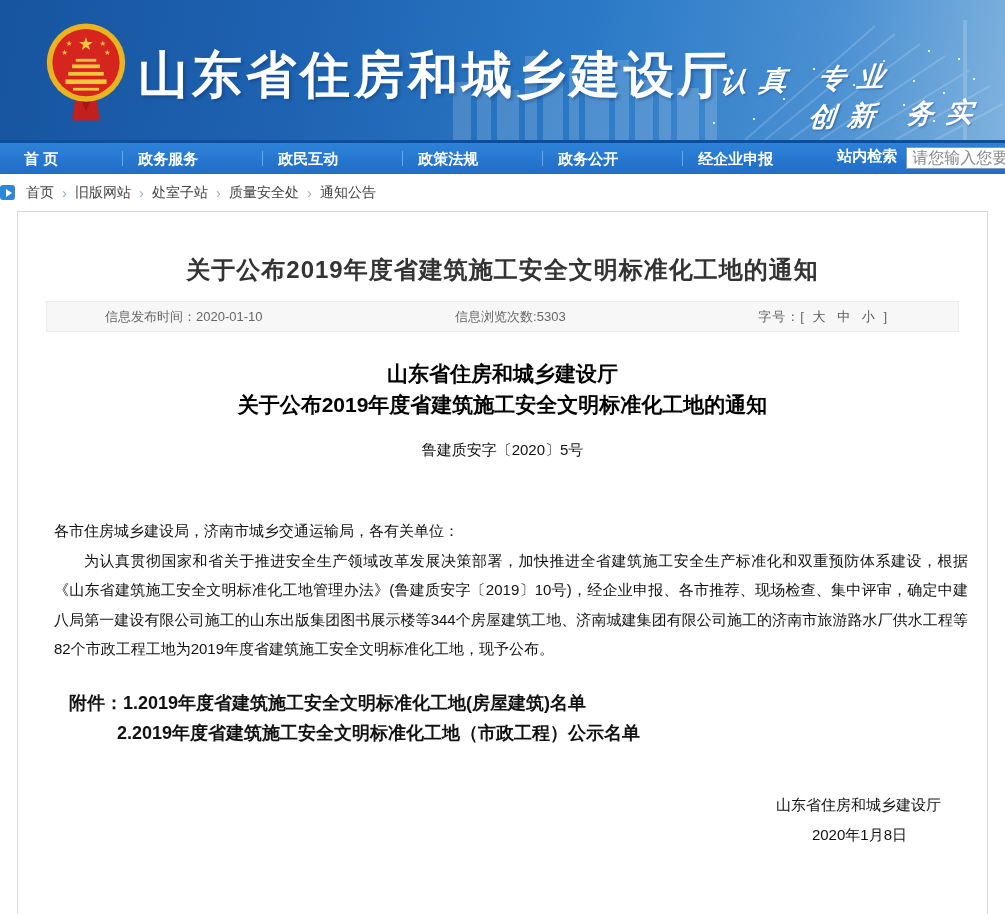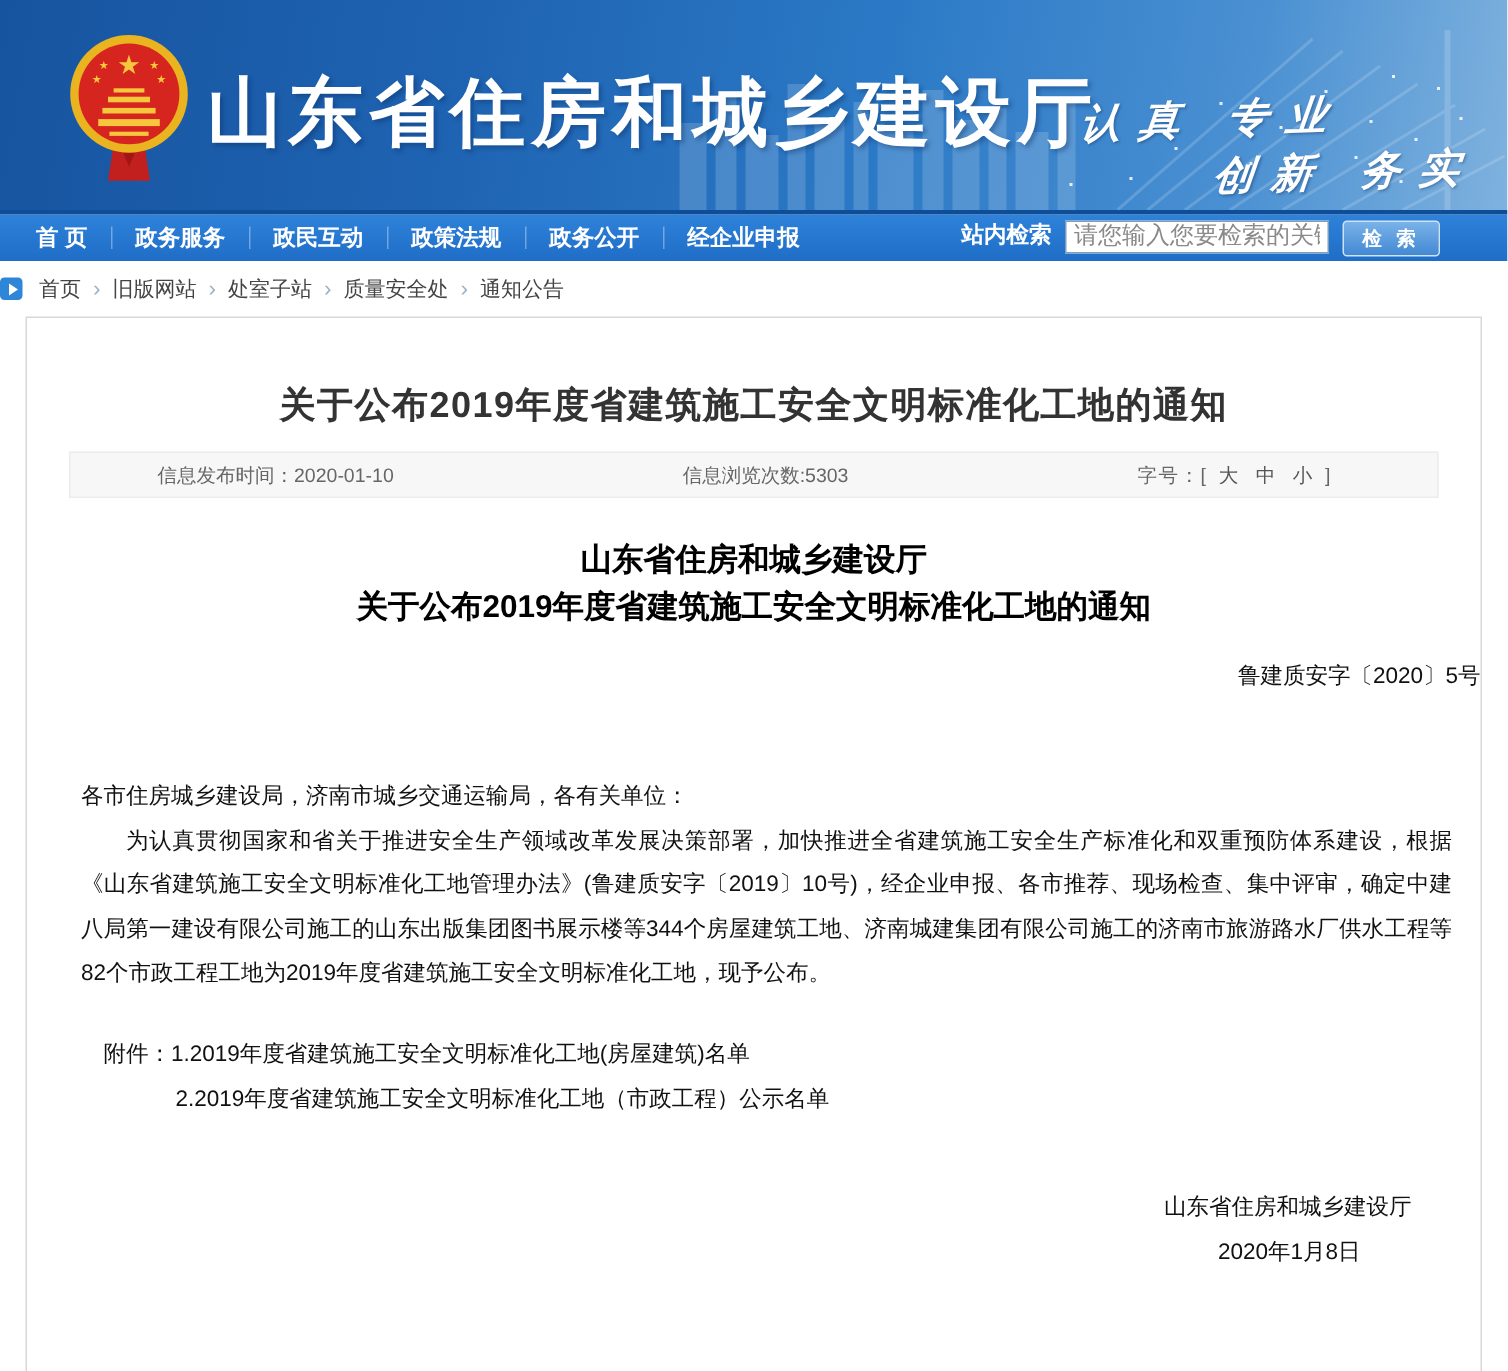--- a/index.html
+++ b/index.html
@@ -33,21 +33,21 @@
     box-shadow:-160px -10px #fff,-120px 6px #fff,-90px -18px #fff,-60px 2px #fff,-30px 14px #fff,
                -140px 30px #fff,-100px 38px #fff,-70px 26px #fff,-40px 42px #fff,-10px 30px #fff,
                -190px 20px #fff,-220px 40px #fff,-260px 44px #fff,-15px -20px #fff,-45px -28px #fff;
   }
 
   
   .navbar {
     position:relative; height:34px;
     background:linear-gradient(#2e82da,#1f6dc6);
     border-top:3px solid #0e4d97;
-    display:flex; align-items:center; padding-left:8px;
+    display:flex; align-items:center; padding-left:8px;gap:48px;
   }
   .nav-item {
     color:#fff; font-weight:bold; font-size:15px; padding:0 16px; line-height:31px;
     text-decoration:none; position:relative; white-space:nowrap; cursor:pointer;
   }
   .nav-item + .nav-item::before {
     content:""; position:absolute; left:0; top:8px; height:15px; width:1px; background:rgba(255,255,255,.35);
   }
   .nav-search { margin-left:auto; display:flex; gap:9px; padding-right:45px; }
   .search-label { color:#fff; font-weight:bold; font-size:15px; white-space:nowrap; }
@@ -79,28 +79,28 @@
     display:flex; align-items:center; font-size:13px; color:#666;
   }
   .meta-publish { margin-left:58px; white-space:nowrap; }
   .meta-views { flex:1; text-align:center; white-space:nowrap; }
   .meta-size { margin-right:70px; white-space:nowrap; letter-spacing:1px; }
   .size-opt { color:#555; text-decoration:none; cursor:pointer; margin:0 3px; }
 
   
   .doc-org { margin-top:26px; text-align:center; font-size:21px; font-weight:bold; color:#000; line-height:31px; }
   .doc-title2 { text-align:center; font-size:21px; font-weight:bold; color:#000; line-height:31px; }
-  .doc-number { margin-top:21px; text-align:right; font-size:15px; color:#111; }
+  .doc-number { margin-top:21px; text-align:center; font-size:15px; color:#111; }
   .doc-body {
     margin-top:56px; padding:0 19px 0 36px;
     font-size:15px; color:#111; line-height:29.5px; text-align:justify;
   }
   .doc-body p { margin:0; }
   .para { text-indent:2em; }
-  .attachments { margin-top:24px; font-size:15px; line-height:30px; color:#111; padding:0 19px 0 36px; }
+  .attachments { margin-top:24px; font-size:18px; line-height:30px; color:#111; padding:0 19px 0 36px;font-weight:bold; }
   .att-line1 { padding-left:15px; }
   .att-line2 { padding-left:63px; }
   .signature { margin-top:42px; font-size:15px; color:#111; }
   .sign-name { text-align:right; padding-right:46px; line-height:30px; }
   .sign-date { text-align:right; padding-right:80px; line-height:30px; }
 </style>
 </head>
 <body>
 
 <div>

